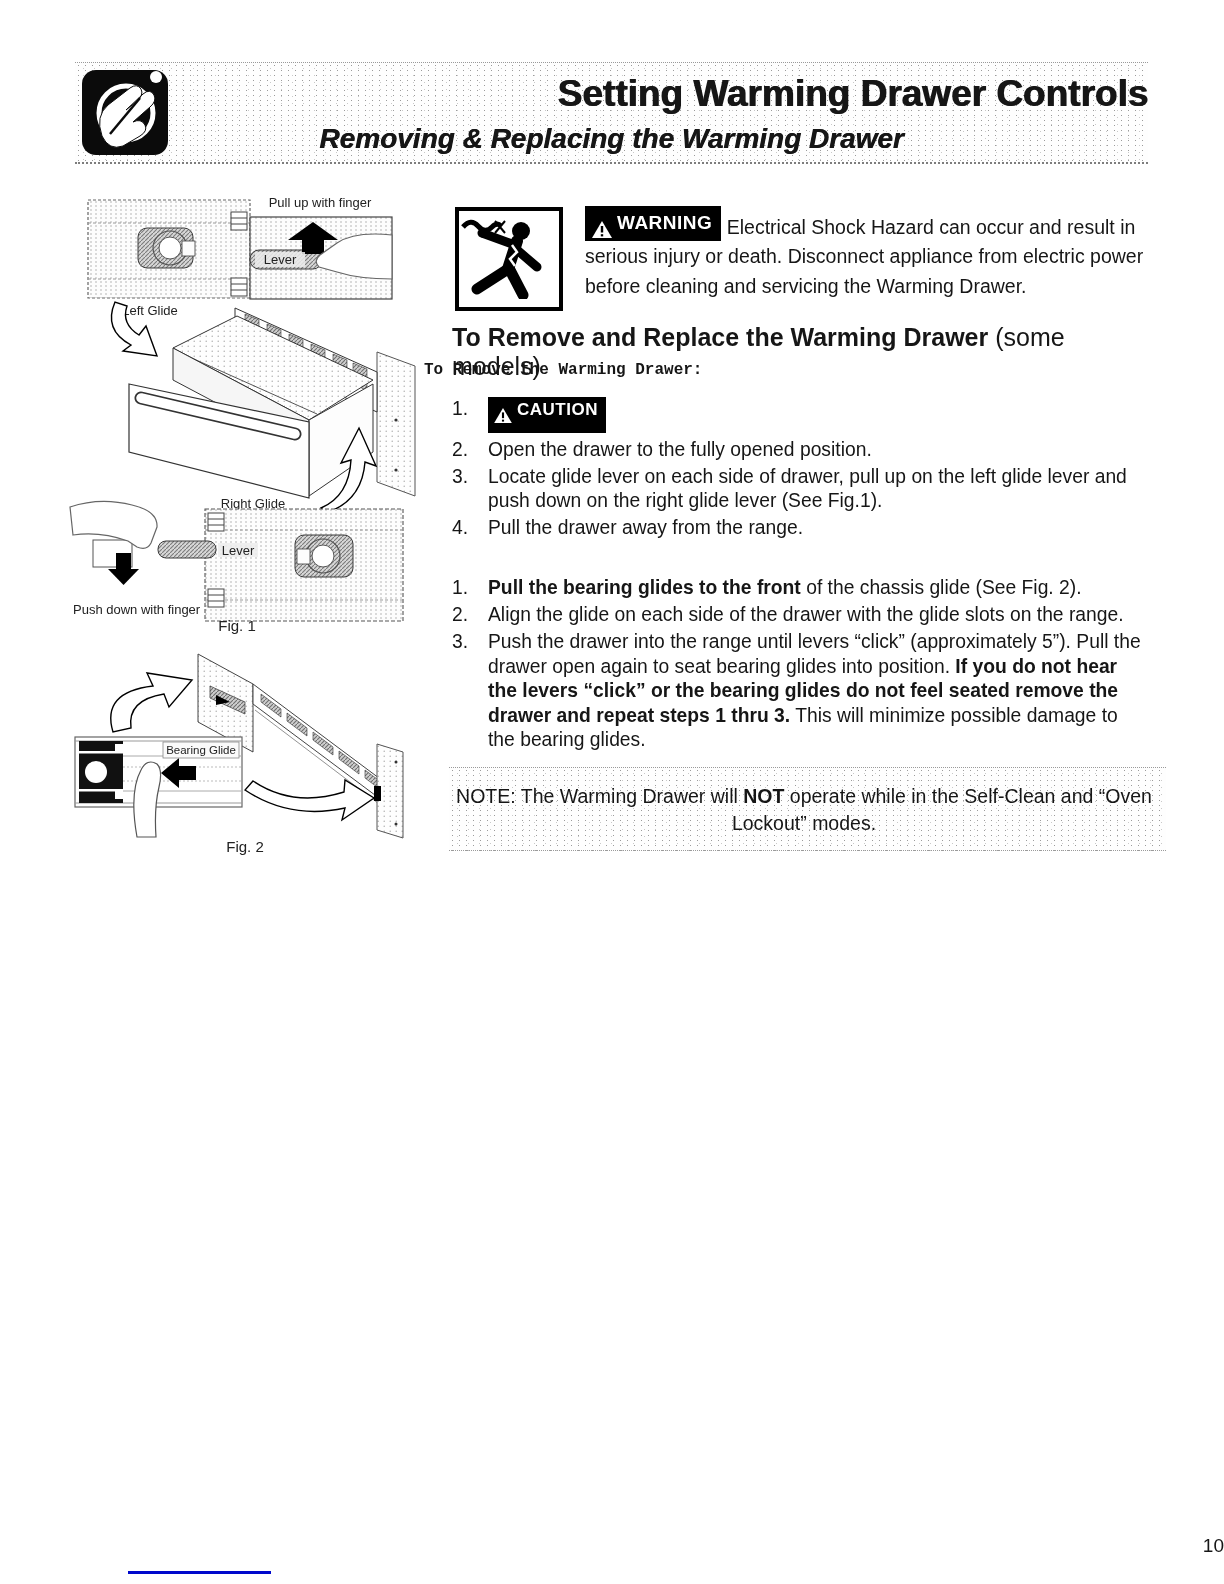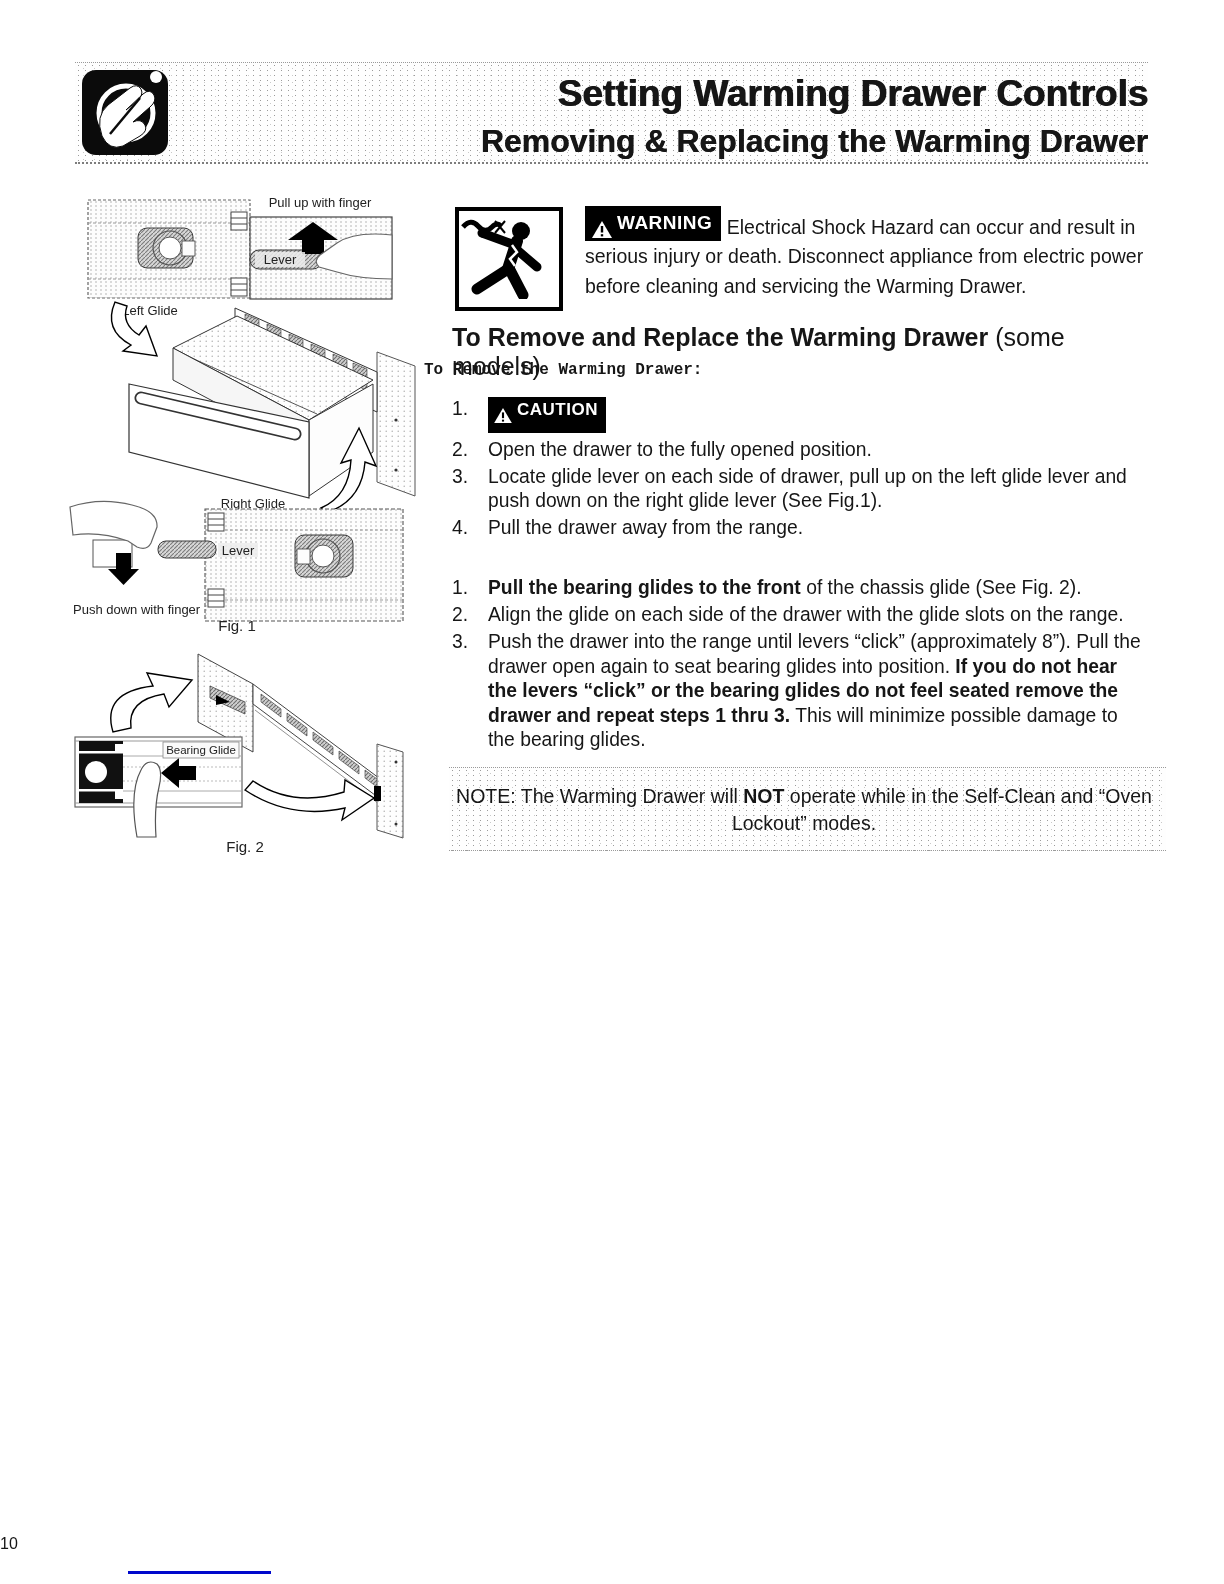--- a/index.html
+++ b/index.html
@@ -13,22 +13,22 @@
       radial-gradient(circle, #c9c9c9 0.8px, rgba(0,0,0,0) 1px);
     background-size:7px 5px, 11px 7px;
     background-position:0 0, 3px 2px;
   }
   
   .header{left:75px;top:62px;width:1073px;height:99px;
           border-top:1px dotted #9a9a9a;border-bottom:2px dotted #7d7d7d;}
   .header-title{left:0;top:10px;width:100%;text-align:right;
                 font-size:37px;font-weight:bold;letter-spacing:0px;
                 text-shadow:1px 0 0 #161616;}
-  .header-subtitle{left:0;top:60px;width:100%;text-align:right;
-                   font-size:32px;font-weight:bold;
+  .header-subtitle{left:0;top:60px;width:100%;text-align:center;
+                   font-size:28px;font-weight:bold;font-style:italic;
                    text-shadow:0.5px 0 0 #161616;}
   .header-icon{left:5px;top:5px;width:92px;height:89px;}
   
   .warn-box{left:455px;top:207px;width:100px;height:96px;border:4px solid #000;background:#fff;}
   .warn-text{left:585px;top:206px;width:570px;font-size:19.5px;line-height:29.5px;}
   .badge{display:inline-flex;align-items:flex-end;gap:5px;background:#000;color:#fff;
          font-weight:bold;vertical-align:-4px;}
   .badge-warning{font-size:19px;padding:2px 9px 3px 7px;letter-spacing:0.5px;}
   .badge-caution{font-size:17px;padding:1px 8px 10px 6px;letter-spacing:0.5px;}
   
@@ -44,21 +44,21 @@
   .b{font-weight:bold;margin-top:16px;}
   
   .note{left:449px;top:767px;width:717px;height:82px;
         border-top:1px dotted #9a9a9a;border-bottom:1px dotted #9a9a9a;text-align:center;}
   .note-text{left:2px;top:15px;width:706px;font-size:19.5px;line-height:27px;}
   
   .figsvg{overflow:visible;}
   .fig-label{font-size:13px;fill:#222;}
   .fig-caption{font-size:15px;fill:#222;}
   
-  .pagenum{left:0;top:1535px;width:1224px;text-align:left;font-size:16px;}
+  .pagenum{left:0;top:1535px;width:1224px;text-align:right;font-size:19px;}
   .footer-line{left:128px;top:1571px;width:143px;height:3px;background:#0008cc;}
 </style>
 </head>
 <body>
 
 <div class="page">
 
   <div class="abs header stipple">
     <svg class="abs header-icon" viewBox="0 0 92 89">
       <rect x="2" y="2" width="86" height="85" rx="14" fill="#0b0b0b"></rect>
@@ -284,21 +284,21 @@
     <div class="li">
       <span class="num">1.</span>
       <div class="txt"><span class="b">Pull the bearing glides to the front</span><span> of the chassis glide (See Fig. 2).</span></div>
     </div>
     <div class="li">
       <span class="num">2.</span>
       <div class="txt">Align the glide on each side of the drawer with the glide slots on the range.</div>
     </div>
     <div class="li">
       <span class="num">3.</span>
-      <div class="txt"><span>Push the drawer into the range until levers “click” (approximately 8”). Pull the drawer open again to seat bearing glides into position. </span><span class="b">If you do not hear the levers “click” or the bearing glides do not feel seated remove the drawer and repeat steps 1 thru 3.</span><span> This will minimize possible damage to the bearing glides.</span></div>
+      <div class="txt"><span>Push the drawer into the range until levers “click” (approximately 5”). Pull the drawer open again to seat bearing glides into position. </span><span class="b">If you do not hear the levers “click” or the bearing glides do not feel seated remove the drawer and repeat steps 1 thru 3.</span><span> This will minimize possible damage to the bearing glides.</span></div>
     </div>
   </div>
 
   <div class="abs note stipple">
     <div class="abs note-text">
       <span>NOTE: The Warming Drawer will </span><span class="b">NOT</span><span> operate while in the Self-Clean and “Oven Lockout” modes.</span>
     </div>
   </div>
 
   <div class="abs pagenum">10</div>

